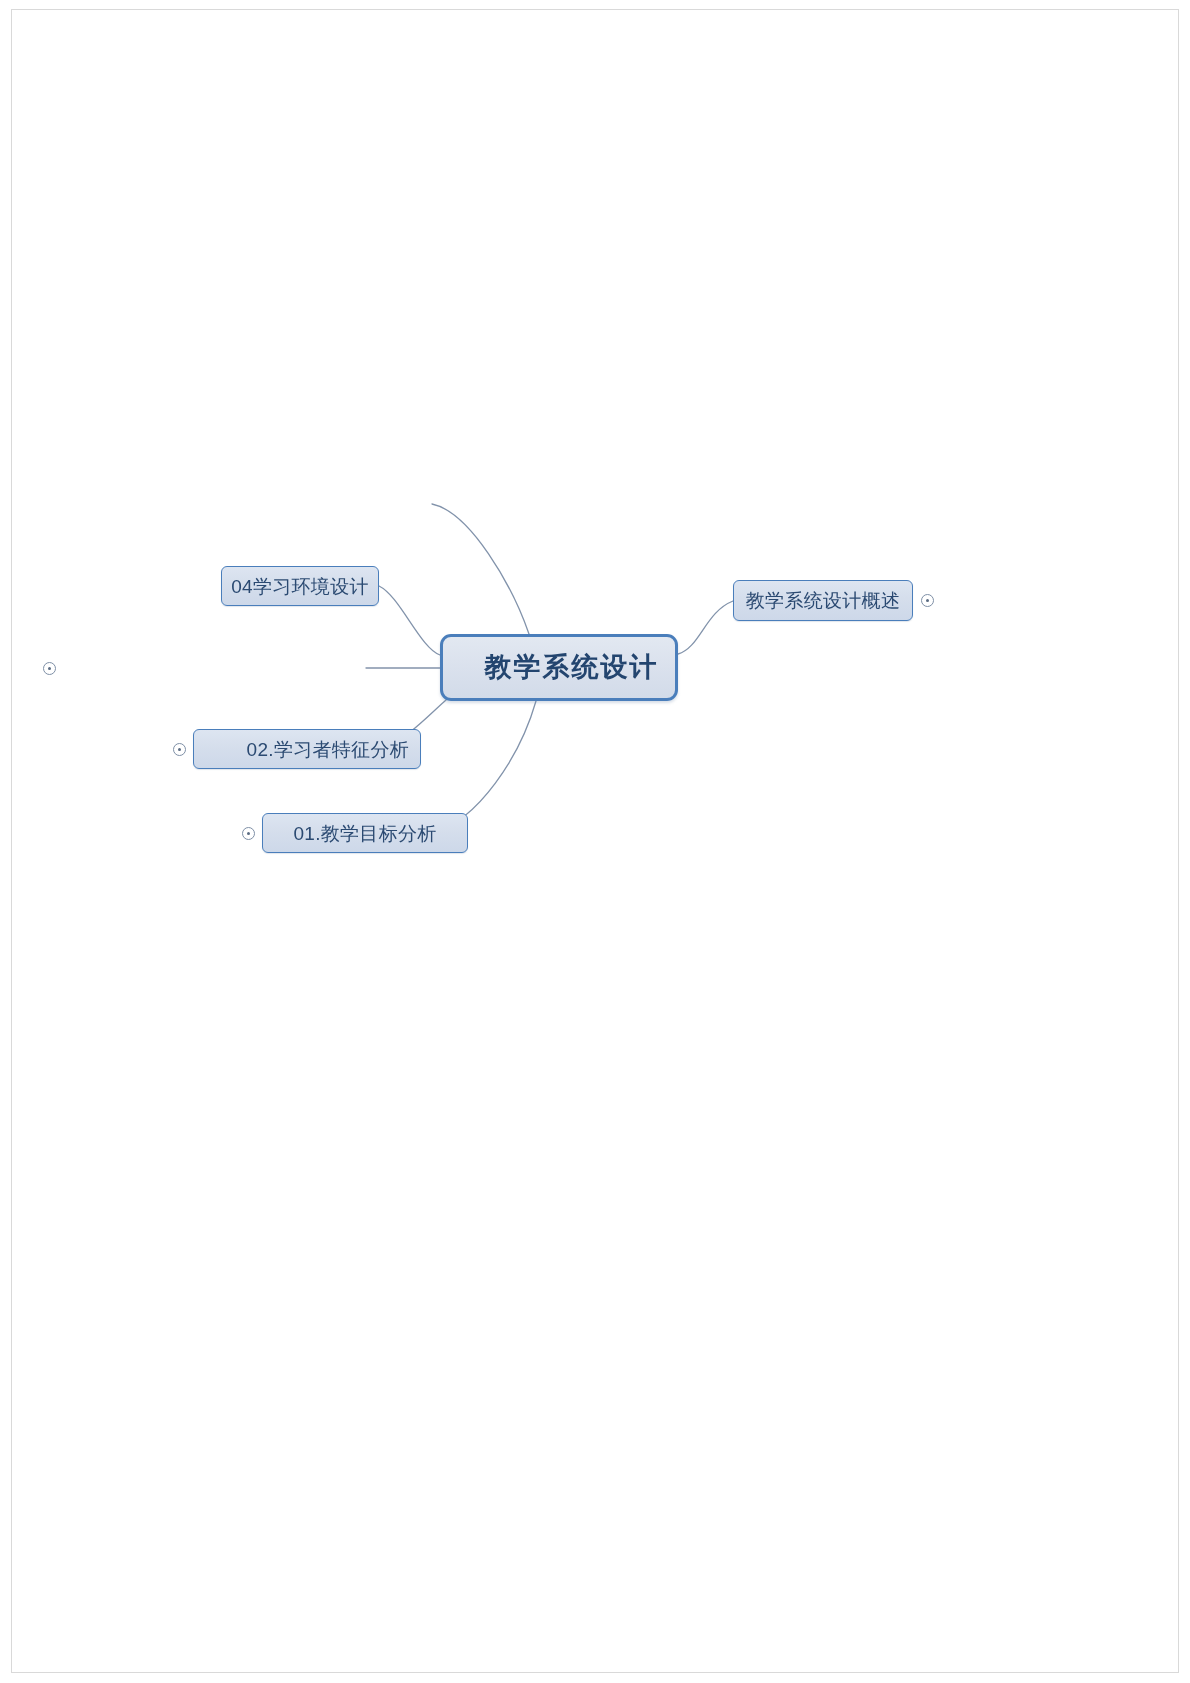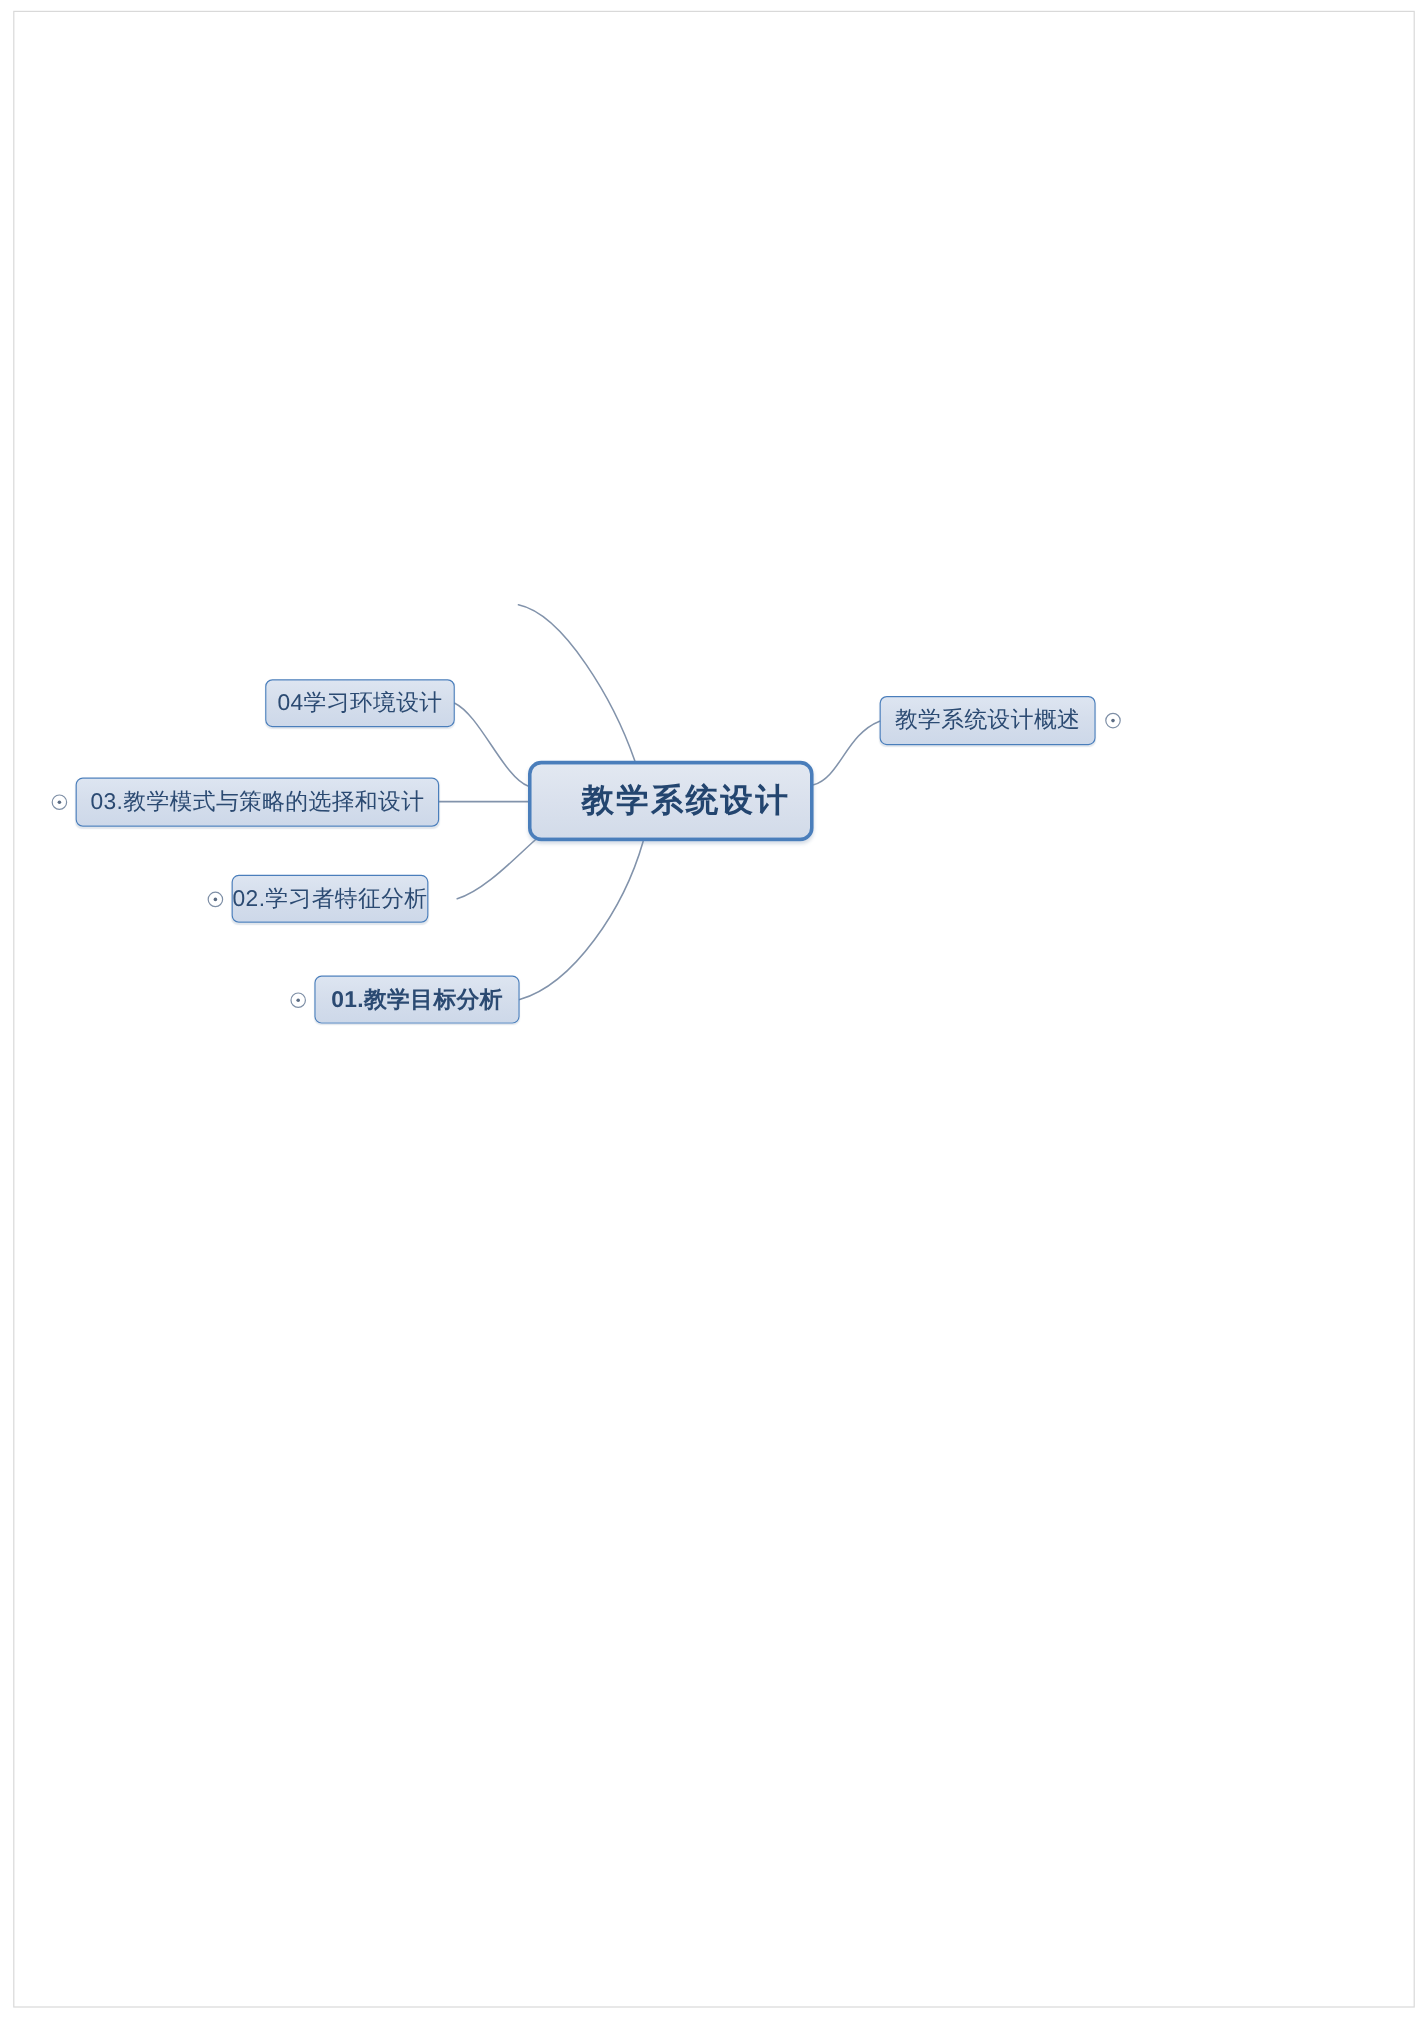--- a/index.html
+++ b/index.html
@@ -138,29 +138,26 @@
     <div class="node child-node" style="left: 733px; top: 580px; width: 180px; height: 41px;">
       <span class="node-label">教学系统设计概述</span>
     </div>
     <div class="expander" style="top: 594px; left: 921px;"></div>
 
 
     <div class="node child-node" style="left: 221px; top: 566px; width: 158px; height: 40px;">
       <span class="node-label">04学习环境设计</span>
     </div>
 
-    <div class="node child-node" style="left: 63px; top: 648px; width: 303px; height: 41px;">
-      <span class="node-label">03.教学模式与策略的选择和设计</span>
-    </div>
     <div class="expander" style="top: 662px; left: 43px;"></div>
 
-    <div class="node child-node" style="left: 193px; top: 729px; width: 164px; height: 40px;">
+    <div class="node child-node" style="left: 193px; top: 729px; width: 228px; height: 40px; justify-content: flex-end;">
       <span class="node-label">02.学习者特征分析</span>
     </div>
     <div class="expander" style="top: 742.5px; left: 173px;"></div>
 
-    <div class="node child-node" style="left: 262px; top: 813px; width: 171px; height: 40px; font-weight: bold;">
+    <div class="node child-node" style="left: 262px; top: 813px; width: 206px; height: 40px;">
       <span class="node-label">01.教学目标分析</span>
     </div>
     <div class="expander" style="top: 826.5px; left: 242px;"></div>
 
   </div>
 </div>
 
 </body></html>

